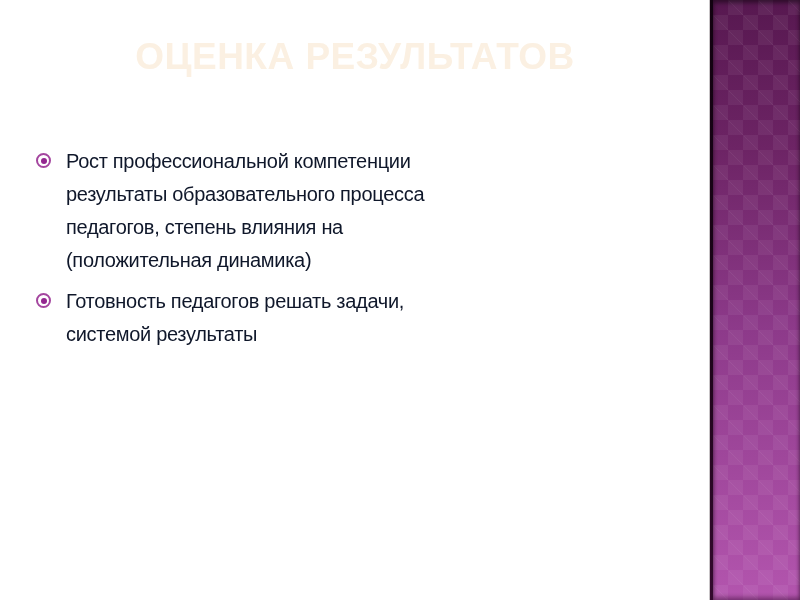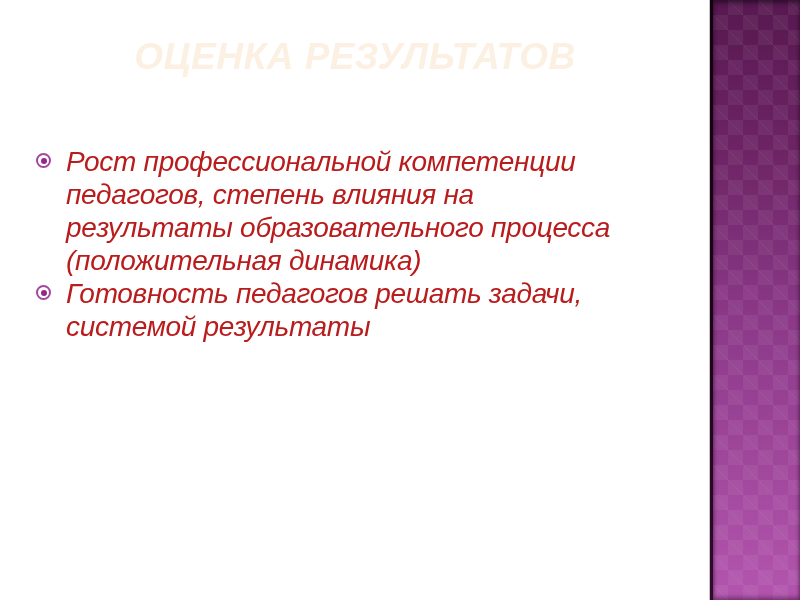--- a/index.html
+++ b/index.html
@@ -11,21 +11,20 @@
     overflow: hidden;
     font-family: "Liberation Sans", sans-serif;
   }
 
   .slide {
     position: relative;
     width: 800px;
     height: 600px;
     background: #ffffff;
     overflow: hidden;
-    font-style: italic;
   }
 
   
   .title {
     position: absolute;
     top: 36px;
     left: 0;
     width: 710px;
     margin: 0;
     text-align: center;
@@ -43,26 +42,26 @@
     top: 145px;
     left: 30px;
     width: 655px;
     margin: 0;
     padding: 0;
     list-style: none;
   }
   .bullet {
     position: relative;
     padding-left: 36px;
-    font-size: 28px;
+    font-size: 20px;
     line-height: 33px;
     letter-spacing: -0.3px;
-    color: #b91c1c;
+    color: #0f172a;
   }
-  .bullet + .bullet { }
+  .bullet + .bullet { margin-top: 8px; }
 
   .bullet-icon {
     position: absolute;
     left: 6px;
     top: 8px;
     width: 11px;
     height: 11px;
     border: 2px solid #a4469f;
     border-radius: 50%;
     display: flex;
@@ -120,22 +119,22 @@
   </h1>
 
   <ul class="bullets">
 
     <li class="bullet">
       <span class="bullet-icon">
         <span class="bullet-dot"></span>
       </span>
       <div class="bullet-text">
         <div class="bullet-line">Рост профессиональной компетенции</div>
+        <div class="bullet-line">результаты образовательного процесса</div>
         <div class="bullet-line">педагогов, степень влияния на</div>
-        <div class="bullet-line">результаты образовательного процесса</div>
         <div class="bullet-line">(положительная динамика)</div>
       </div>
     </li>
 
     <li class="bullet">
       <span class="bullet-icon">
         <span class="bullet-dot"></span>
       </span>
       <div class="bullet-text">
         <div class="bullet-line">Готовность педагогов решать задачи,</div>

